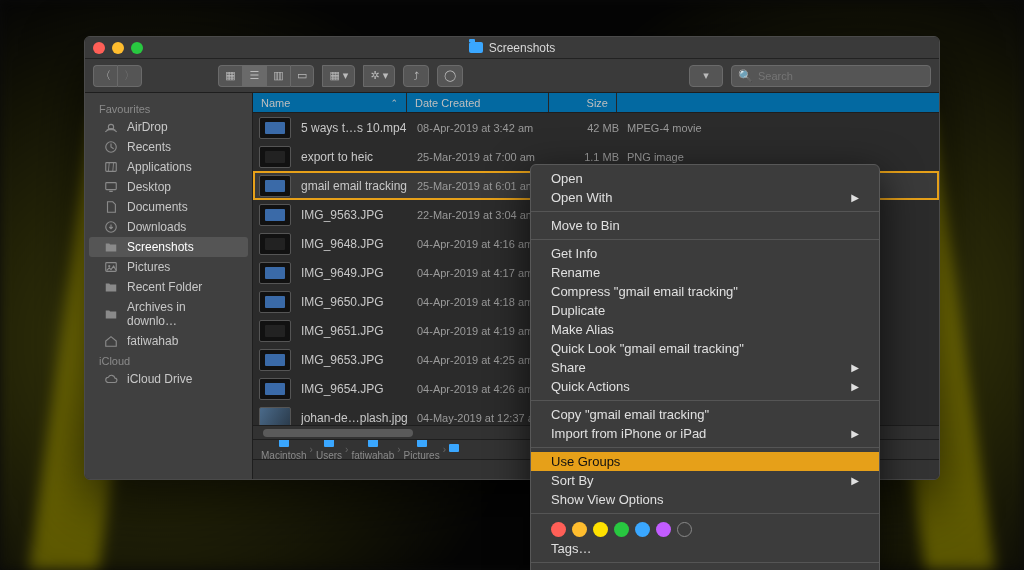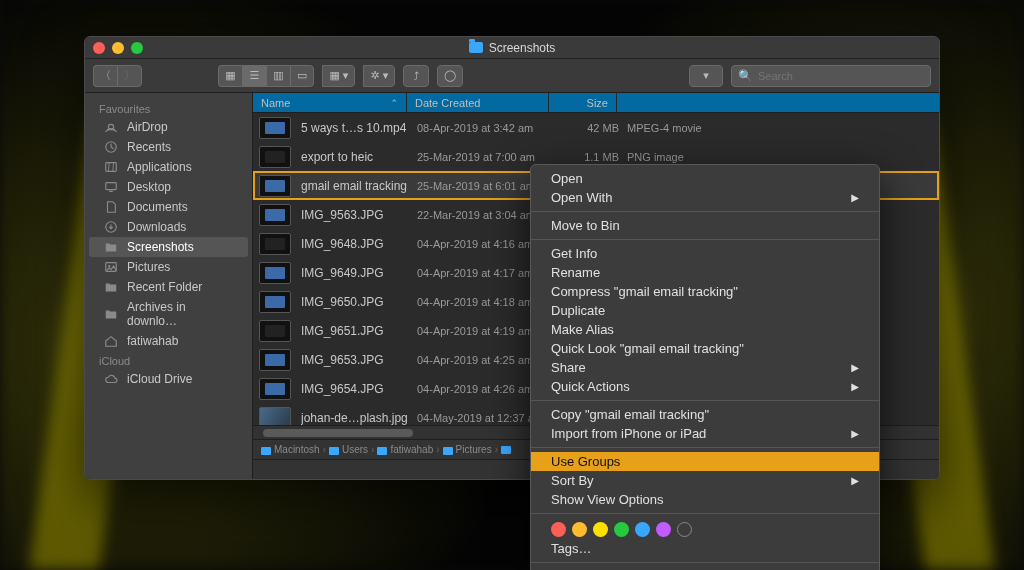--- a/index.html
+++ b/index.html
@@ -95,21 +95,21 @@
   .cell-name{width:116px;white-space:nowrap;overflow:hidden;text-overflow:ellipsis;}
   .cell-date{width:142px;color:#9a9a9a;font-size:11px;white-space:nowrap;}
   .cell-size{width:68px;text-align:right;color:#9a9a9a;font-size:11px;padding-right:8px;}
   .cell-kind{flex:1;color:#9a9a9a;font-size:11px;}
 
   .scrollbar-h{height:14px;background:#323232;border-top:1px solid #1e1e1e;position:relative;}
   .scrollbar-h .thumb-bar{position:absolute;left:10px;top:3px;width:150px;height:8px;background:#5a5a5a;border-radius:4px;}
 
   .pathbar{height:20px;background:#333;border-top:1px solid #1e1e1e;display:flex;align-items:center;padding:0 8px;font-size:10px;color:#8a8a8a;gap:3px;white-space:nowrap;overflow:hidden;}
   .pathbar .sep{color:#666;}
-  .pathbar .pf{display:inline-flex;align-items:flex-end;gap:3px;}
+  .pathbar .pf{display:inline-flex;align-items:center;gap:3px;flex-direction:column;}
   .pf-ico{width:10px;height:8px;background:#3aa7ff;border-radius:1px;display:inline-block;}
 
   .status{height:20px;background:#333;border-top:1px solid #1e1e1e;display:flex;align-items:center;justify-content:center;font-size:10px;color:#8a8a8a;}
 
   
   .ctx{
     position:absolute; left:530px; top:164px; width:350px;
     background:#3c3c3c;border:1px solid #585858;border-radius:6px;
     box-shadow:0 12px 40px rgba(0,0,0,.7);
     padding:4px 0; font-size:13px; color:#e0e0e0;

